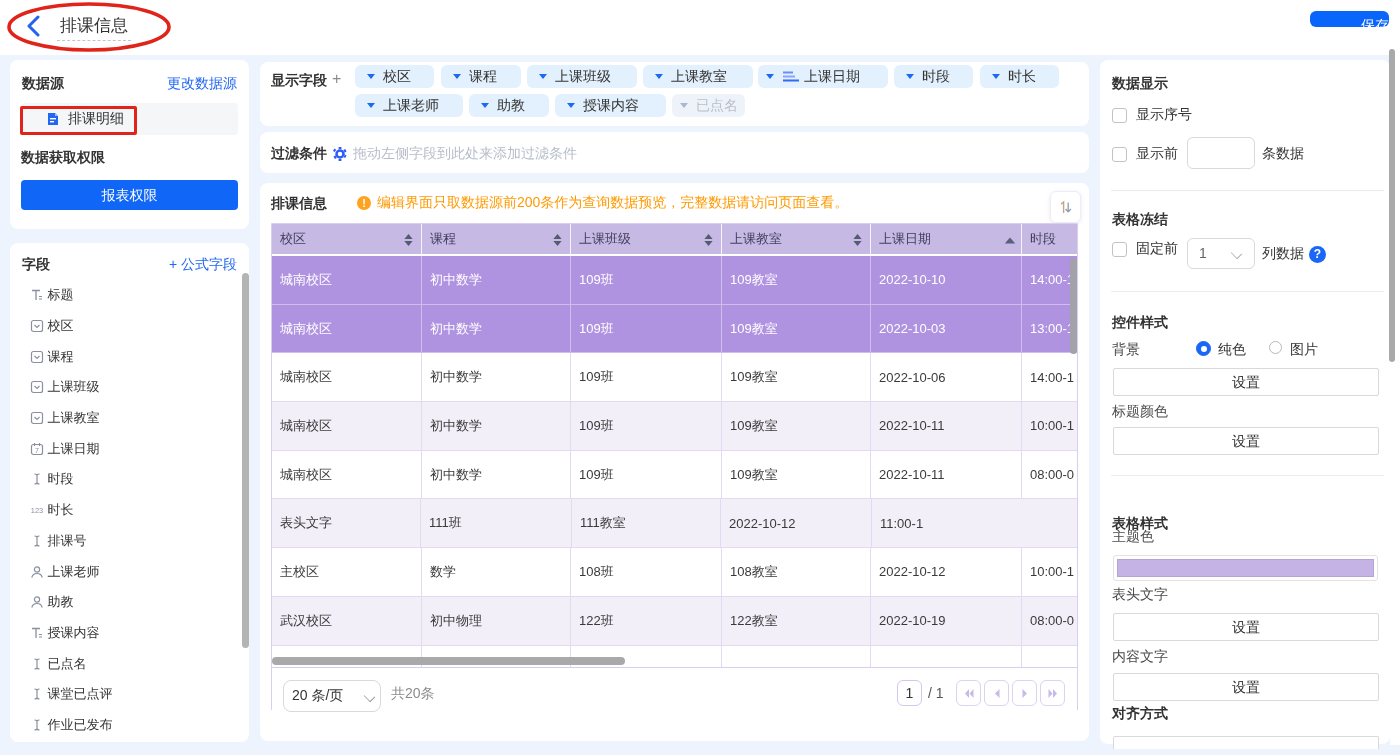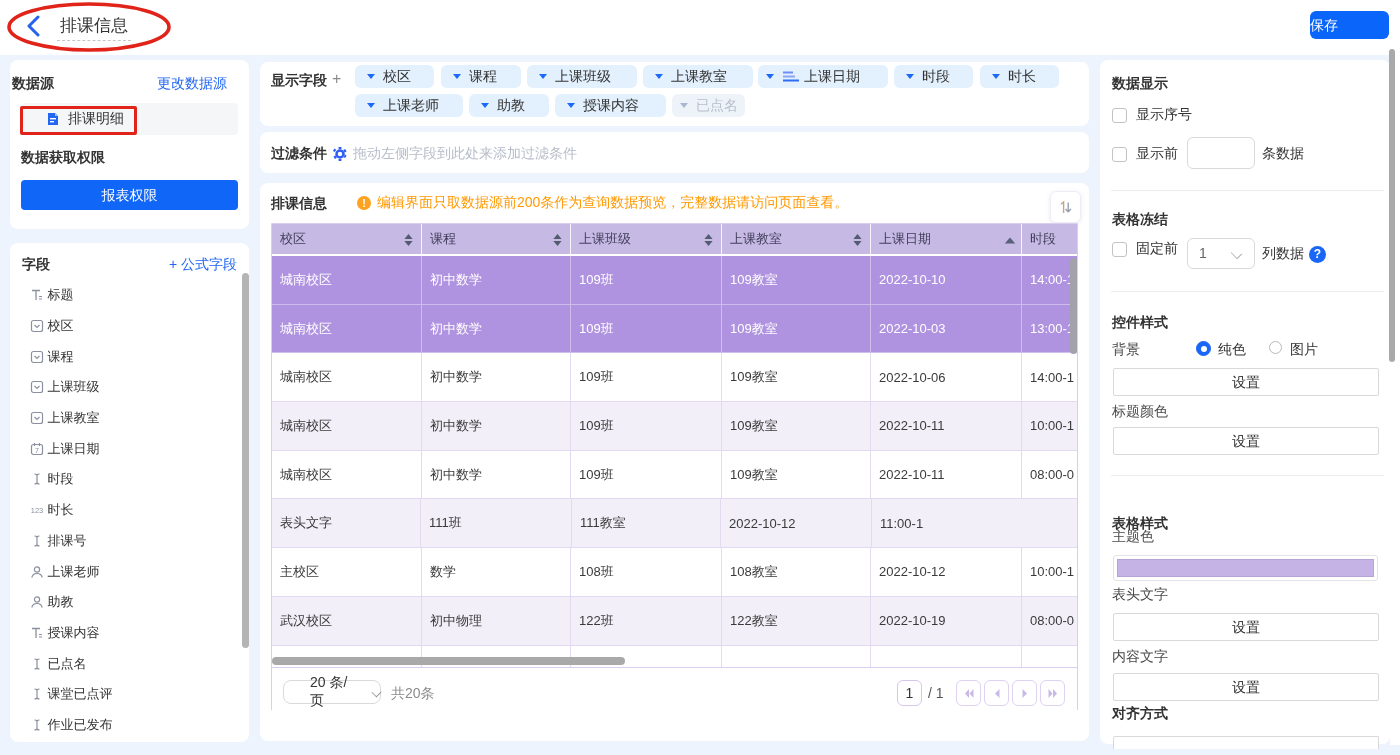--- a/index.html
+++ b/index.html
@@ -10,26 +10,26 @@
 .card { position:absolute; background:#fff; border-radius:8px; }
 .bold { font-weight:bold; }
 .blue { color:#2266f2; }
 
 
 #topbar { position:absolute; left:0; top:0; width:1400px; height:55px; background:#fff; }
 #back-svg { position:absolute; left:26px; top:15px; }
 #title { position:absolute; left:60px; top:14px; font-size:17px; color:#333; font-weight:500; }
 #title-dash { position:absolute; left:57px; top:40px; width:74px; border-bottom:1px dashed #c4c4c4; }
 #ellipse-svg { position:absolute; left:5px; top:1px; }
-#savebtn { position:absolute; left:1310px; top:11px; width:79px; height:28px; background:#0a65fa; color:#fff; border-radius:6px; font-size:14px; line-height:28px; text-align:left; }
+#savebtn { position:absolute; left:1310px; top:11px; width:79px; height:16px; background:#0a65fa; color:#fff; border-radius:6px; font-size:14px; line-height:28px; text-align:right; }
 
 
 #lcard1 { left:10px; top:60px; width:239px; height:169px; }
 #lcard2 { left:10px; top:243px; width:239px; height:499px; overflow:hidden; }
-#ds-row { position:absolute; left:12px; top:75px; width:215px; display:flex; justify-content:space-between; }
+#ds-row { position:absolute; left:22px; top:75px; width:215px; display:flex; justify-content:space-between; }
 #ds-item { position:absolute; left:21px; top:103px; width:217px; height:32px; background:#f5f6f8; border-radius:4px; display:flex; align-items:center; padding-left:25px; }
 #red-rect { position:absolute; left:20px; top:106px; width:117px; height:29px; border:3px solid #e0241a; border-radius:2px; }
 #perm-label { position:absolute; left:21px; top:149px; font-weight:bold; }
 #perm-btn { position:absolute; left:21px; top:180px; width:217px; height:30px; background:#0f66f7; border-radius:4px; color:#fff; text-align:center; line-height:30px; }
 #field-head { position:absolute; left:22px; top:256px; width:215px; display:flex; justify-content:space-between; }
 #field-list { position:absolute; left:11px; top:280px; width:216px; }
 .fitem { height:30.7px; display:flex; align-items:center; font-size:13px; }
 .fitem .fic { width:14px; height:16px; margin-left:19px; margin-right:3.5px; display:flex; align-items:center; justify-content:center; color:#8a90a0; }
 #lscroll { position:absolute; left:242px; top:273px; width:7px; height:375px; background:#b4b4b4; border-radius:3.5px; }
 
@@ -58,21 +58,21 @@
 .trow.alt { background:#f2eff8; }
 .trow.sel { background:#b093e0; border-bottom:1px solid rgba(255,255,255,.4); }
 .trow .td { font-size:13px; color:#3a3a3a; display:flex; align-items:center; padding-left:8px; border-right:1px solid #e3daf2; overflow:hidden; white-space:nowrap; }
 .trow.sel .td { color:#fff; border-right:1px solid rgba(255,255,255,.4); }
 .trow .td:last-child, .trow.sel .td:last-child { border-right:none; }
 .c1{width:150px;} .c2{width:149px;} .c3{width:151px;} .c4{width:149px;} .c5{width:151px;} .c6{flex:1;}
 #tbody { height:441px; overflow:hidden; }
 #vscroll { position:absolute; left:798px; top:34px; width:7px; height:96px; background:#a3a1a9; border-radius:3.5px; }
 #hscroll { position:absolute; left:0px; top:433px; width:353px; height:8px; background:#a9a9a9; border-radius:4px; }
 #pager { position:absolute; left:0; top:443px; width:805px; height:45px; border-top:1px solid #d9cdf0; background:#fff; }
-#psel { position:absolute; left:11px; top:12px; width:98px; height:24px; border:1px solid #d9d9d9; border-radius:8px; display:flex; align-items:center; padding-left:26px; }
+#psel { position:absolute; left:11px; top:12px; width:98px; height:32px; border:1px solid #d9d9d9; border-radius:8px; display:flex; align-items:center; padding-left:8px; }
 #psel .chev { margin-left:22px; }
 #ptotal { position:absolute; left:119px; top:17px; color:#8b8b8b; }
 #pnum { position:absolute; left:625px; top:12px; width:25px; height:26px; border:1px solid #d5c6ec; border-radius:6px; text-align:center; line-height:25px; }
 #pslash { position:absolute; left:656px; top:17px; color:#555; }
 .pbtn { position:absolute; top:12px; width:25px; height:26px; border:1px solid #ddd2f0; border-radius:6px; display:flex; align-items:center; justify-content:center; }
 
 
 #rcard { left:1100px; top:60px; width:290px; height:684px; }
 .rsec { position:absolute; left:1112px; width:266px; }
 .rlabel { color:#4a4a4a; }

